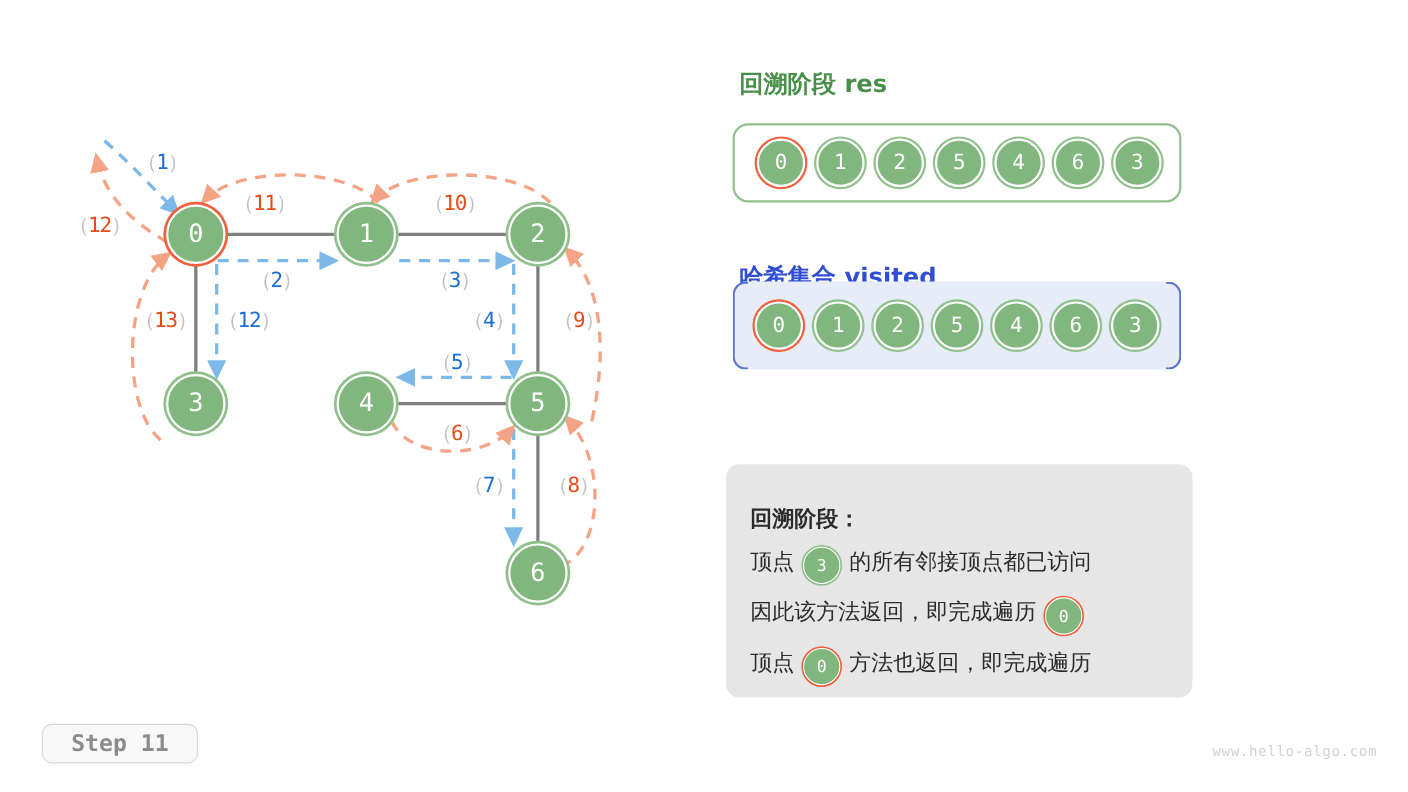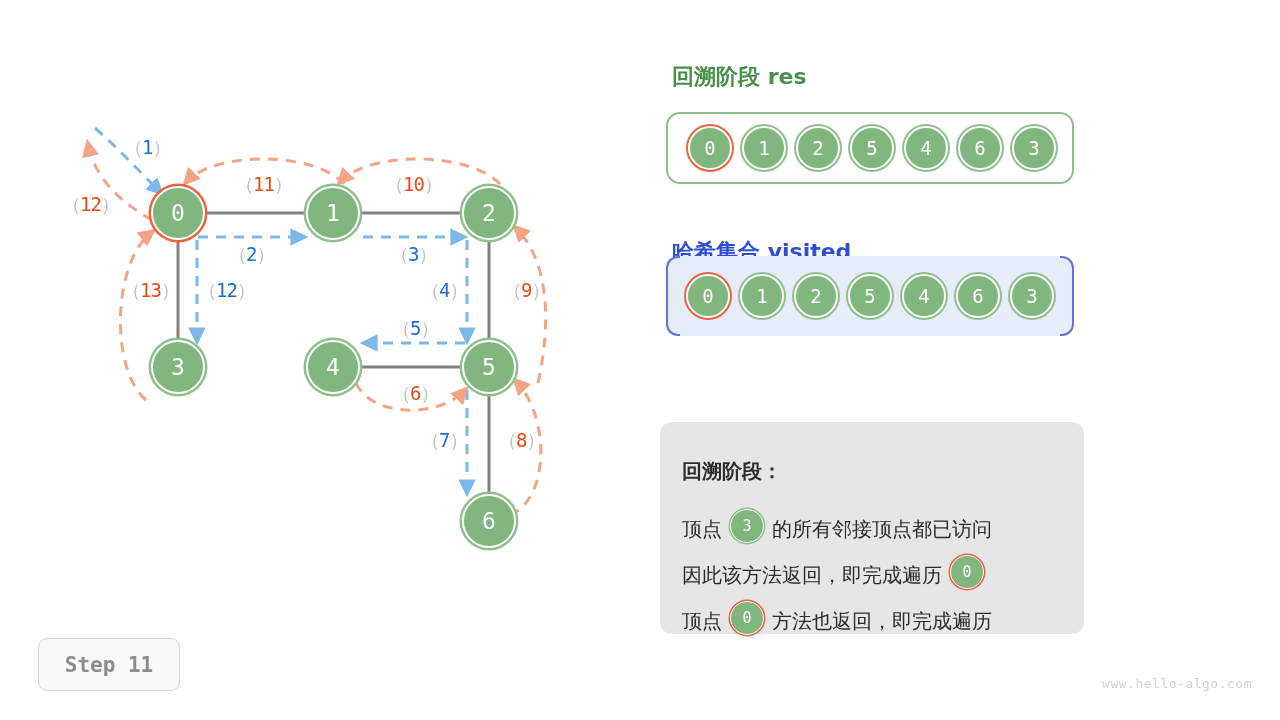--- a/index.html
+++ b/index.html
@@ -69,35 +69,35 @@
   #note{
     position:absolute;left:0px;top:422px;width:424px;height:212px;
     background:#e6e6e6;border-radius:12px;box-sizing:border-box;padding:36px 22px;
   }
   #note .nt{
     font-family:"DejaVu Sans","Liberation Sans",sans-serif;
     font-size:20px;font-weight:bold;color:#2b2b2b;margin:0 0 12px 0;
   }
   #note .nline{
     font-family:"DejaVu Sans","Liberation Sans",sans-serif;
-    font-size:20px;color:#2b2b2b;display:flex;align-items:flex-end;
+    font-size:20px;color:#2b2b2b;display:flex;align-items:flex-start;
     height:46px;white-space:nowrap;
   }
   .ichip{
     display:inline-flex;width:34px;height:34px;border-radius:50%;
     background:#81b77f;border:1.5px solid #fff;box-shadow:0 0 0 1.5px #8fc08c;
     align-items:center;justify-content:center;color:#fff;
     font-family:"DejaVu Sans Mono","Liberation Mono",monospace;font-size:15px;
     margin:0 8px;flex:none;box-sizing:border-box;vertical-align:middle;
   }
   .ichip.hl{box-shadow:0 0 0 1.5px #f1603d;}
 
   
   #step{
-    position:absolute;left:38px;top:638px;width:142px;height:53px;
+    position:absolute;left:38px;top:658px;width:142px;height:36px;
     background:#f8f8f8;border:1px solid #d8d8d8;border-radius:9px;
     display:flex;align-items:center;justify-content:center;
     font-family:"DejaVu Sans Mono","Liberation Mono",monospace;
     font-size:21px;font-weight:bold;color:#8c8c8c;box-sizing:border-box;
   }
   #watermark{
     position:absolute;right:28px;top:676px;
     font-family:"DejaVu Sans Mono","Liberation Mono",monospace;
     font-size:13px;color:#d2d2d2;letter-spacing:.5px;
   }
@@ -173,21 +173,21 @@
     <div class="elabel b" style="left:124px;top:135px;">（<b>1</b>）</div>
     <div class="elabel b" style="left:228px;top:242px;">（<b>2</b>）</div>
     <div class="elabel b" style="left:390px;top:242px;">（<b>3</b>）</div>
     <div class="elabel b" style="left:421px;top:278px;">（<b>4</b>）</div>
     <div class="elabel b" style="left:392px;top:316px;">（<b>5</b>）</div>
     <div class="elabel o" style="left:392px;top:381px;">（<b>6</b>）</div>
     <div class="elabel b" style="left:421px;top:428px;">（<b>7</b>）</div>
     <div class="elabel o" style="left:498px;top:428px;">（<b>8</b>）</div>
     <div class="elabel o" style="left:503px;top:278px;">（<b>9</b>）</div>
     <div class="elabel o" style="left:385px;top:172px;text-align:right;">（<b>10</b>）</div>
-    <div class="elabel o" style="left:235px;top:172px;">（<b>11</b>）</div>
+    <div class="elabel o" style="left:212px;top:172px;">（<b>11</b>）</div>
     <div class="elabel b" style="left:198px;top:278px;">（<b>12</b>）</div>
     <div class="elabel o" style="left:122px;top:278px;">（<b>13</b>）</div>
     <div class="elabel o" style="left:62px;top:192px;">（<b>12</b>）</div>
   </div>
 
   <div id="panel">
 
     <div class="sec-title" id="res-title">回溯阶段 res</div>
 
     <div class="boxwrap" id="res-box">

